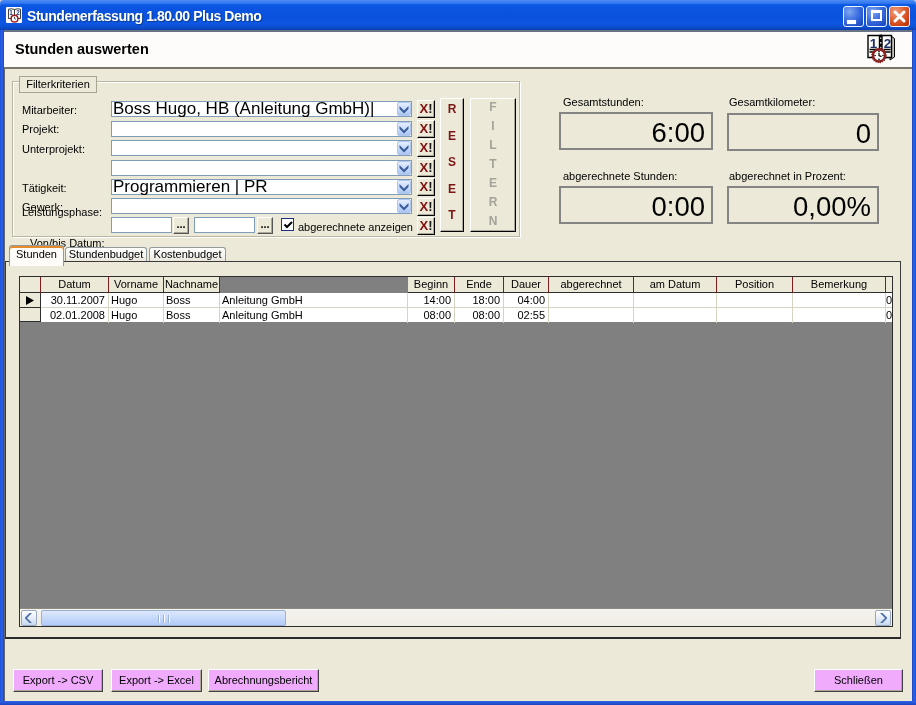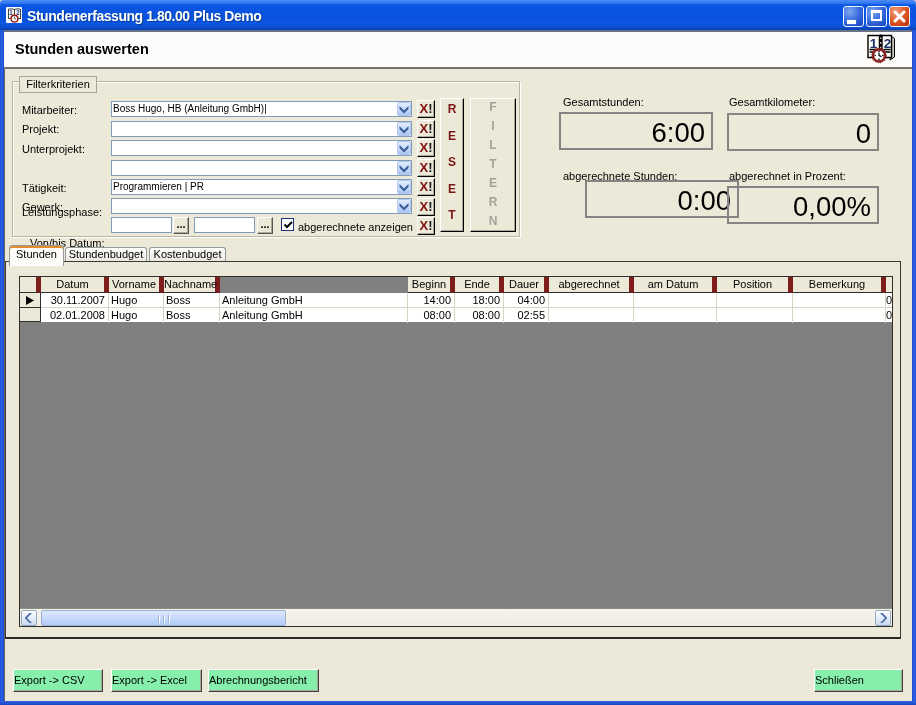--- a/index.html
+++ b/index.html
@@ -31,21 +31,21 @@
 
 #header { left:4px; top:30px; width:908px; height:39px; background:#FDFCFA; border-top:2px solid #687486; border-bottom:2px solid #77756A;}
 #header h1 { position:absolute; left:11px; top:9px; font-size:14.5px; font-weight:bold; color:#000; }
 
 
 #groupbox { left:12px; top:81px; width:508px; height:156px; border:1px solid #B9B5A2; box-shadow:1px 1px 0 #fff, inset 1px 1px 0 #fff; }
 #grouplabel { left:19px; top:76px; width:78px; height:17px; background:#ECE9D8; border:1px solid #A9A593; text-align:center; line-height:15px; font-size:11px;}
 
 .flabel { left:22px; height:16px; line-height:16px; font-size:11px; color:#000; }
 .combo { left:111px; width:301px; height:16px; background:#fff; border:1px solid #7F9DB9; }
-.combo .txt { position:absolute; left:1px; top:0px; line-height:14px; font-size:10px; white-space:nowrap; }
+.combo .txt { position:absolute; left:1px; top:0px; line-height:14px; font-size:17px; white-space:nowrap; }
 .combo .dd { position:absolute; right:0px; top:0px; width:14px; height:14px; border:1px solid #B0C6EC; border-radius:2px;
   background:linear-gradient(180deg,#E3EDFD 0%,#C9DCFC 50%,#ABC5F2 100%); }
 .combo .dd svg { position:absolute; left:1px; top:3px; }
 .xbtn { left:417px; width:18px; height:18px; background:#ECE9D8; border:1px solid; border-color:#fff #000 #000 #fff; box-shadow:inset -1px -1px 0 #ACA899, 1px 1px 0 #ECE9D8;
   font-weight:bold; color:#801010; text-align:center; line-height:15px; font-size:13px; }
 
 .vbtn { background:#ECE9D8; border:1px solid; border-color:#fff #000 #000 #fff; box-shadow:inset -1px -1px 0 #ACA899;
   text-align:center; font-weight:bold; font-size:12px; }
 #reset { left:440px; top:98px; width:24px; height:134px; color:#7B1616; font-size:12px;}
 #reset div { height:26.6px; line-height:26.6px; position:relative; top:-3px;}
@@ -67,37 +67,37 @@
 #tabpage { left:5px; top:261px; width:896px; height:378px; border:1px solid #3A3A3A; border-bottom:2px solid #2A2A2A; }
 .tab { top:247px; height:14px; line-height:13px; border:1px solid #919B9C; border-bottom:none; border-radius:3px 3px 0 0;
   background:linear-gradient(180deg,#FFFFFE 0%,#F4F3EE 60%,#EAE8DC 100%); text-align:center; font-size:11px; padding-top:0px;}
 #tab1 { left:9px; top:245px; width:55px; height:21px; background:#FDFCF8; z-index:5; border-color:#919B9C;
   box-shadow:inset 0 2px 0 #E68B2C; line-height:17px;}
 #tab2 { left:65px; width:82px; }
 #tab3 { left:149px; width:77px; }
 
 
 #grid { left:19px; top:276px; width:874px; height:351px; border:1px solid #2E2E2E; background:#808080; }
-.gh { position:absolute; top:0; height:16px; background:#ECE9D8; border-right:5px solid #7f1d1d; border-bottom:1px solid #2E2E2E;
+.gh { position:absolute; top:0; height:16px; background:#ECE9D8; border-right:1px solid #7f1d1d; border-bottom:1px solid #2E2E2E;
   text-align:center; line-height:15px; font-size:11px; }
 .gr { position:absolute; height:15px; background:#fff; }
 .gc { position:absolute; top:0; height:15px; line-height:14px; font-size:11px; border-right:1px solid #D8D4C4; white-space:nowrap; overflow:hidden;}
 .r { text-align:right; padding-right:3px; }
 .l { padding-left:2px; }
 
 
 #hscroll { position:absolute; left:0px; top:331px; width:872px; height:18px; background:linear-gradient(180deg,#F4F3EE,#EFEDE3); border-top:1px solid #8E8C7E;}
 .sbtn { position:absolute; top:1px; width:16px; height:16px; border:1px solid #9AA8BC; border-radius:2px;
   background:linear-gradient(180deg,#FDFEFF 0%,#E6EDF8 50%,#C9D8F0 100%); }
 #sthumb { position:absolute; left:21px; top:1px; width:245px; height:16px; border:1px solid #9AB0D4; border-radius:2px;
   background:linear-gradient(180deg,#DCE8FC 0%,#C8DAFB 50%,#B2CBF8 100%); }
 
 
-.btn { height:23px; background:#86efac; border:1px solid; border-color:#fff #404040 #404040 #fff; box-shadow:inset -1px -1px 0 #ACA899;
-  text-align:left; font-size:11px; line-height:21px; color:#000; }
+.btn { height:23px; background:#f0abfc; border:1px solid; border-color:#fff #404040 #404040 #fff; box-shadow:inset -1px -1px 0 #ACA899;
+  text-align:center; font-size:11px; line-height:21px; color:#000; }
 </style>
 </head>
 <body>
 
 <div class="abs" style="left:0;top:0;width:10px;height:10px;background:#C8CEDA;"></div>
 <div class="abs" style="left:906px;top:0;width:10px;height:10px;background:#C8CEDA;"></div>
 <div class="abs" id="titlebar"></div>
 <div class="abs" style="left:4px;top:30px;width:1px;height:671px;background:#63656B;"></div>
 <div class="abs" id="bleft"></div>
 <div class="abs" id="bright"></div>
@@ -240,21 +240,21 @@
 <div class="abs vlabel" style="left:563px; top:96px;">Gesamtstunden:</div>
 <div class="abs vlabel" style="left:729px; top:96px;">Gesamtkilometer:</div>
 <div class="abs vbox" style="left:559px; top:112px;">
     <div>6:00</div>
   </div>
 <div class="abs vbox" style="left:727px; top:113px; width:152px;">
     <div>0</div>
   </div>
 <div class="abs vlabel" style="left:563px; top:170px;">abgerechnete Stunden:</div>
 <div class="abs vlabel" style="left:729px; top:170px;">abgerechnet in Prozent:</div>
-<div class="abs vbox" style="left:559px; top:180px;margin-left:26px;">
+<div class="abs vbox" style="left:559px; top:186px;">
     <div>0:00</div>
   </div>
 <div class="abs vbox" style="left:727px; top:186px; width:152px;">
     <div>0,00%</div>
   </div>
 
 <div class="abs" id="tabpage"></div>
 <div class="abs tab" id="tab2">Stundenbudget</div>
 <div class="abs tab" id="tab3">Kostenbudget</div>
 <div class="abs tab" id="tab1">Stunden</div>

